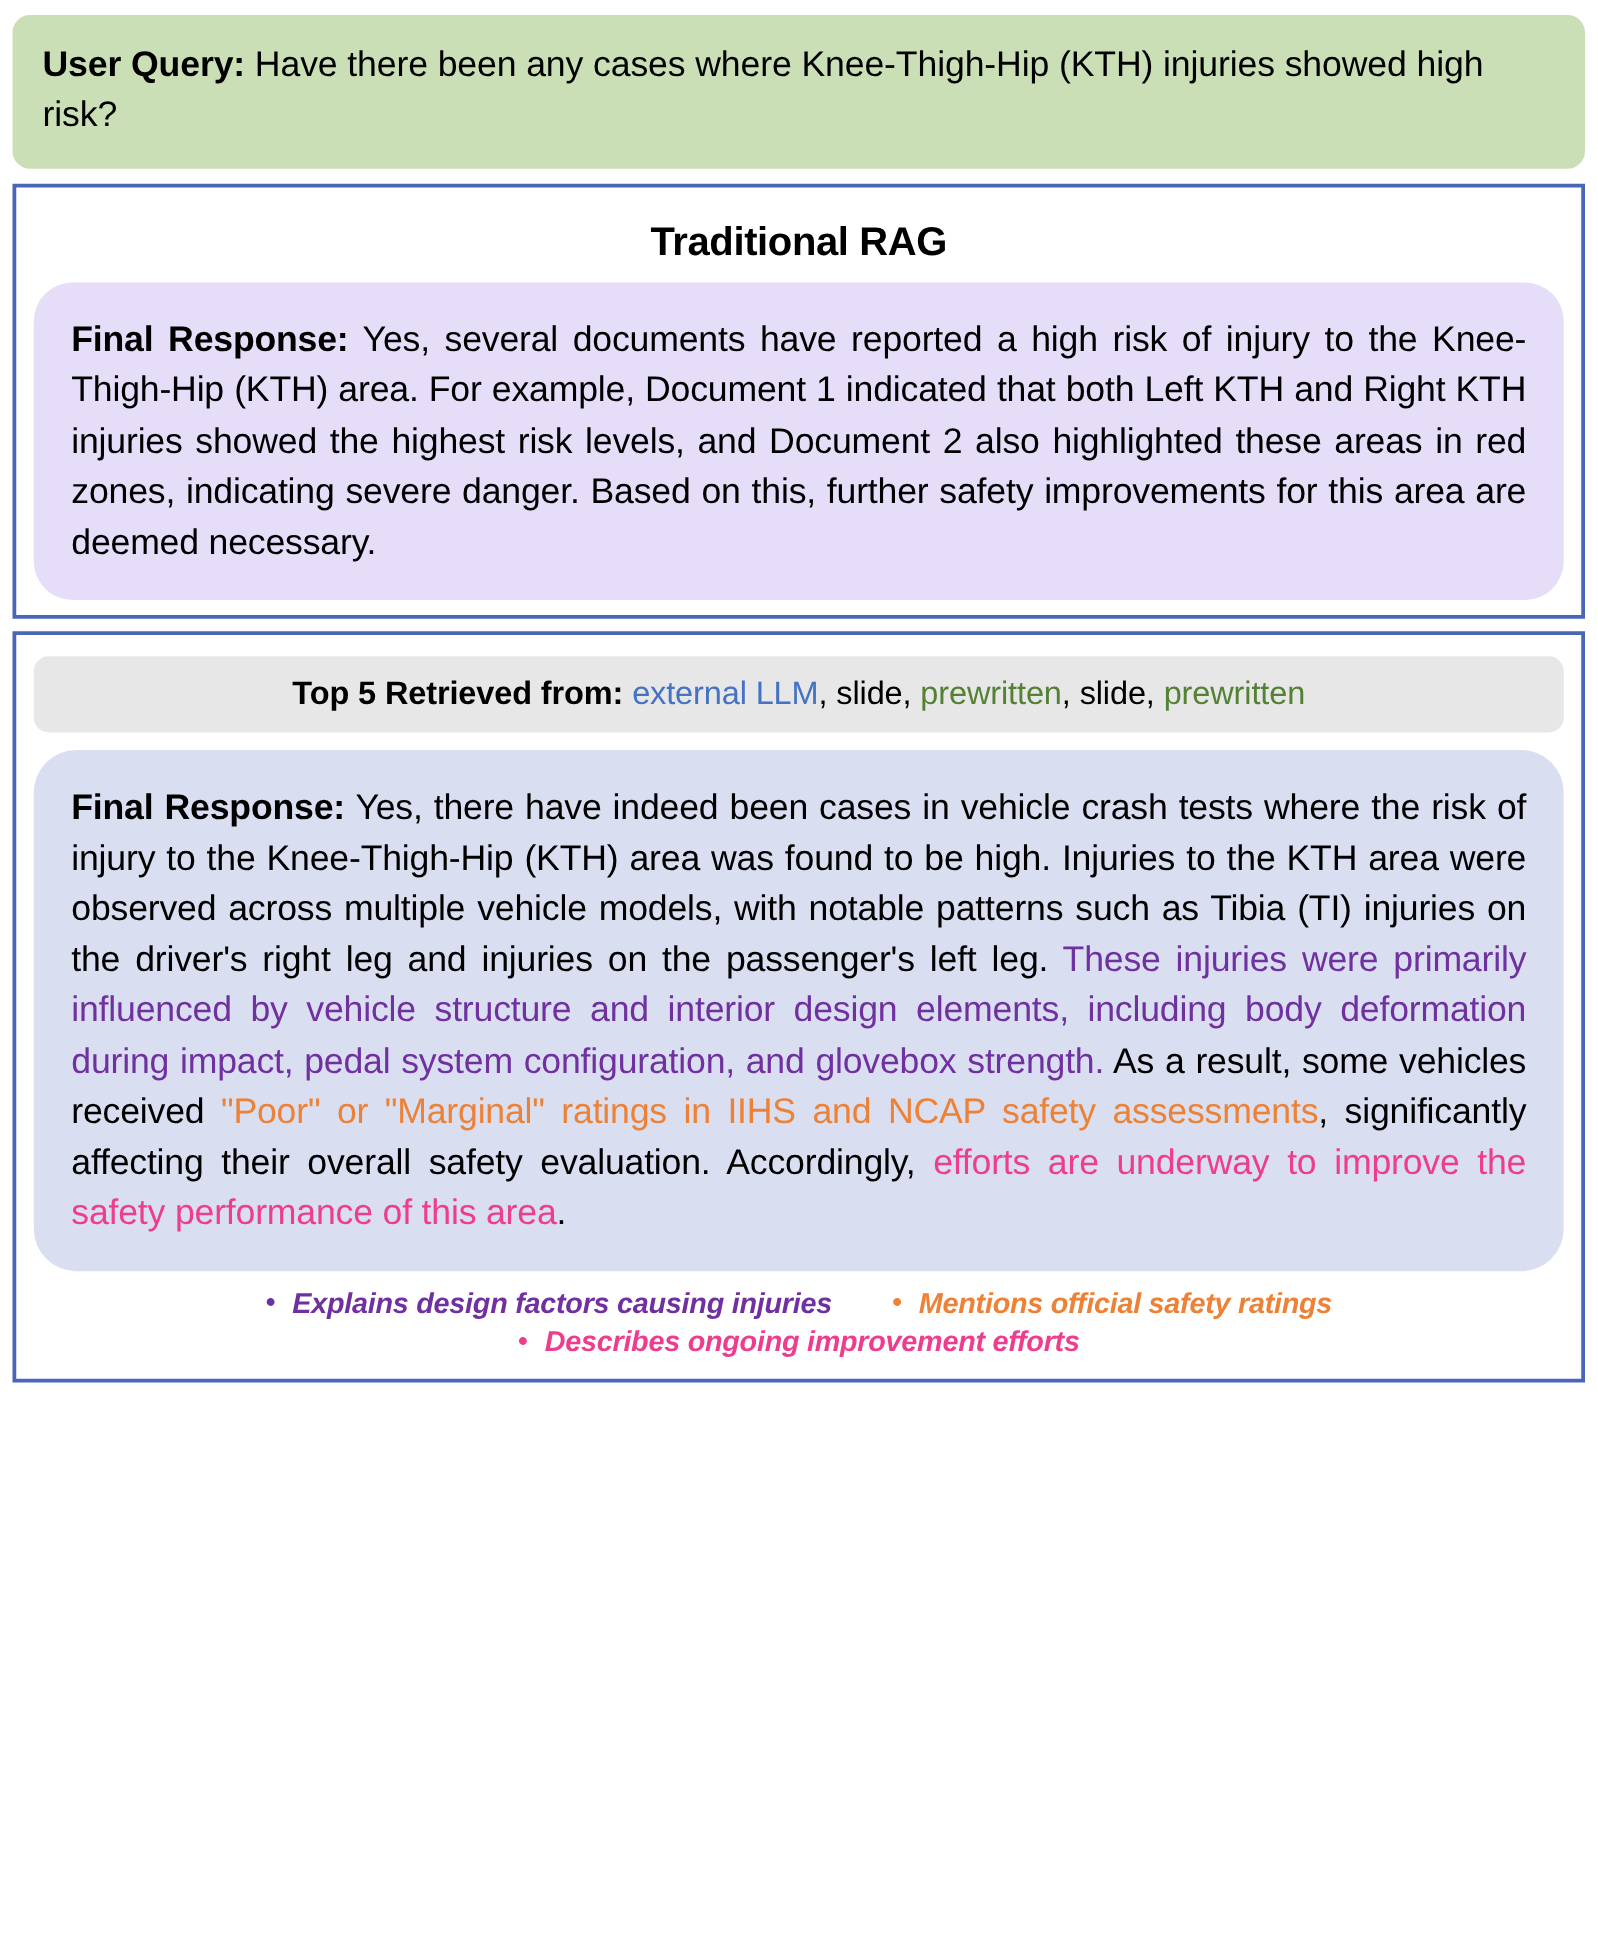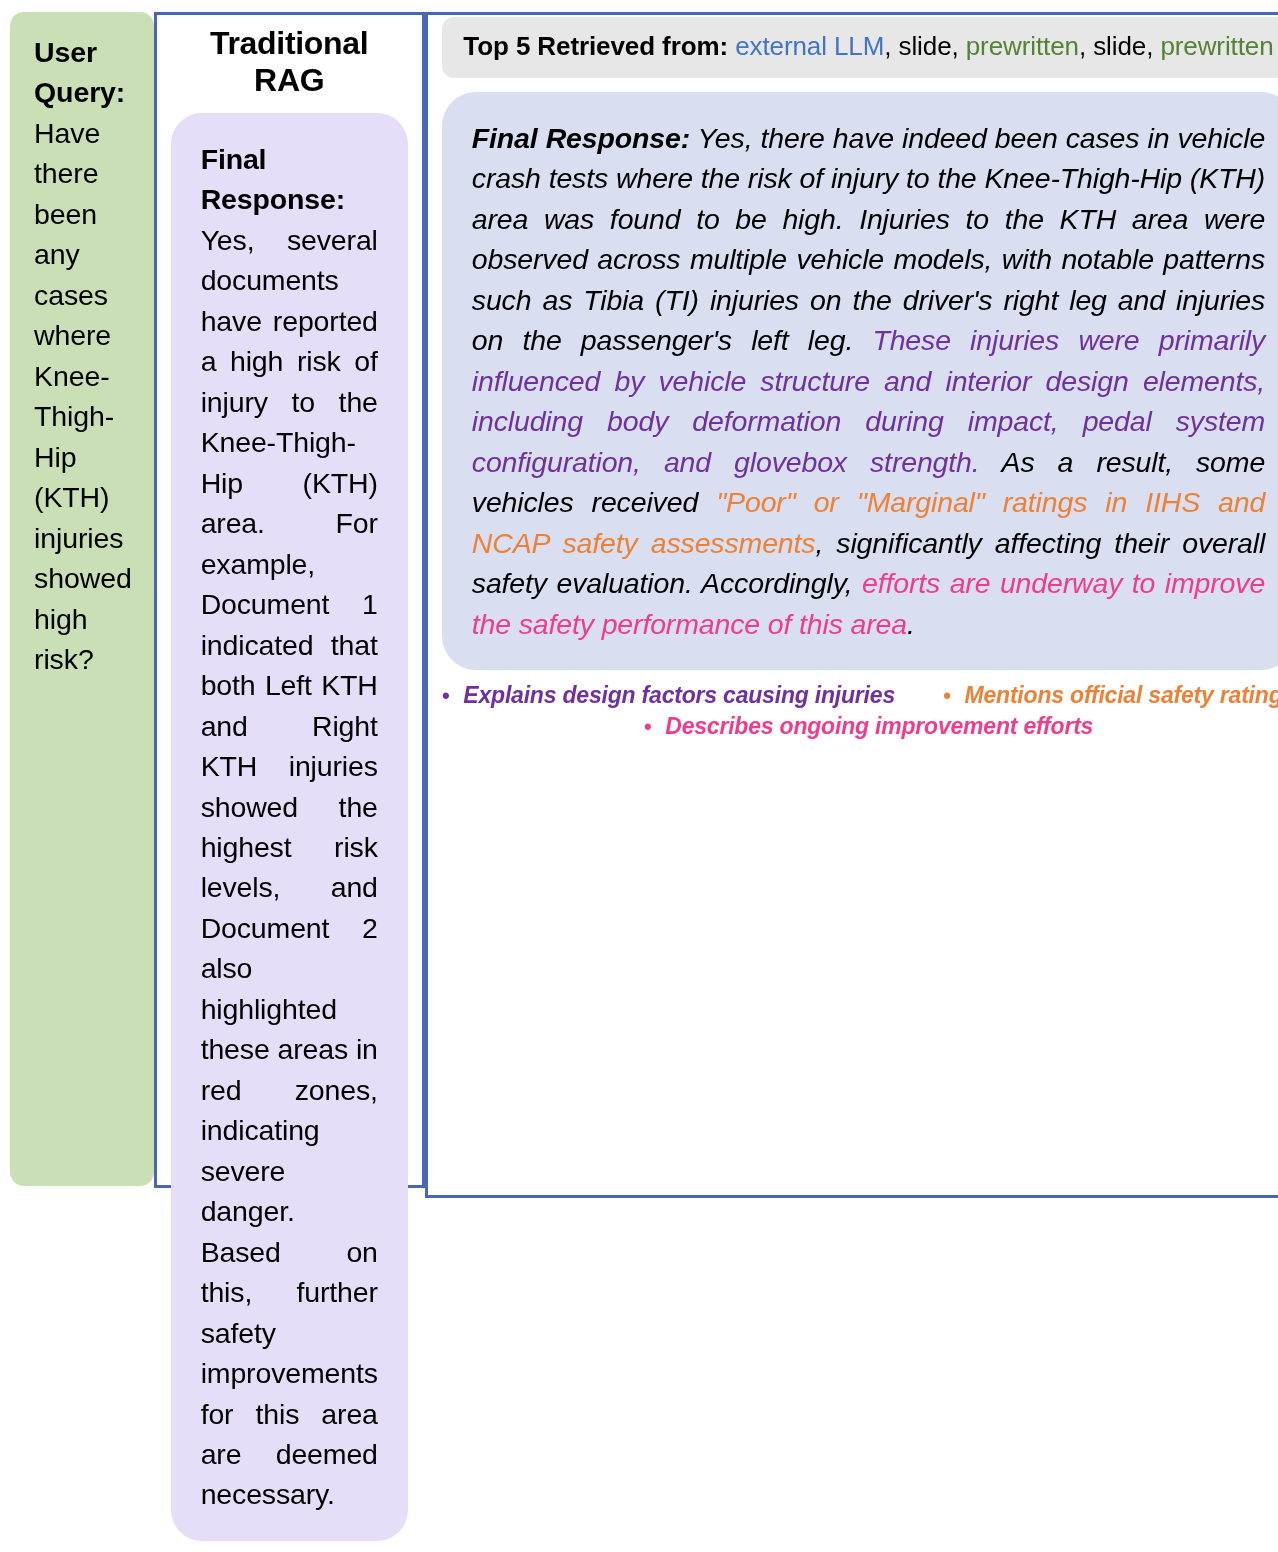--- a/index.html
+++ b/index.html
@@ -14,21 +14,21 @@
     color: #000000;
     overflow: hidden;
   }
 
   .page {
     width: 1278px;
     height: 1206px;
     box-sizing: border-box;
     padding: 12px 10px 8px 10px;
     display: flex;
-    flex-direction: row;
+    flex-direction: column;
   }
 
   
   .query-box {
     background: #CBDFB6;
     border-radius: 14px;
     padding: 20px 22px 22px 24px;
     font-size: 28.5px;
     line-height: 1.42;
     letter-spacing: -0.1px;
@@ -36,21 +36,21 @@
   }
   .query-label {
     font-weight: bold;
   }
 
   
   .panel {
     border: 3px solid #4A66B7;
     background: #ffffff;
     box-sizing: border-box;
-    padding: 2px 14px 12px 14px;
+    padding: 17px 14px 12px 14px;
     margin-bottom: 10px;
   }
   .panel:last-child { margin-bottom: 0; }
 
   .panel-title {
     text-align: center;
     font-size: 32px;
     font-weight: bold;
     letter-spacing: -0.3px;
     margin: 8px 0 14px 0;
@@ -75,21 +75,21 @@
     border-radius: 34px;
     padding: 26px 30px 26px 30px;
     font-size: 28.5px;
     line-height: 1.42;
     text-align: justify;
     text-justify: inter-word;
     letter-spacing: -0.15px;
     margin-top: 14px;
   }
   .response-purple { background: #E6DEF8; border-radius: 31px; }
-  .response-blue   { background: #D9DFF0; font-style: italic; }
+  .response-blue   { background: #D9DFF0; }
   .resp-label { font-weight: bold; }
 
   .hl-purple { color: #7030A0; }
   .hl-orange { color: #ED8136; }
   .hl-pink   { color: #EE3D8F; }
 
   
   .legend {
     margin-top: 12px;
   }

